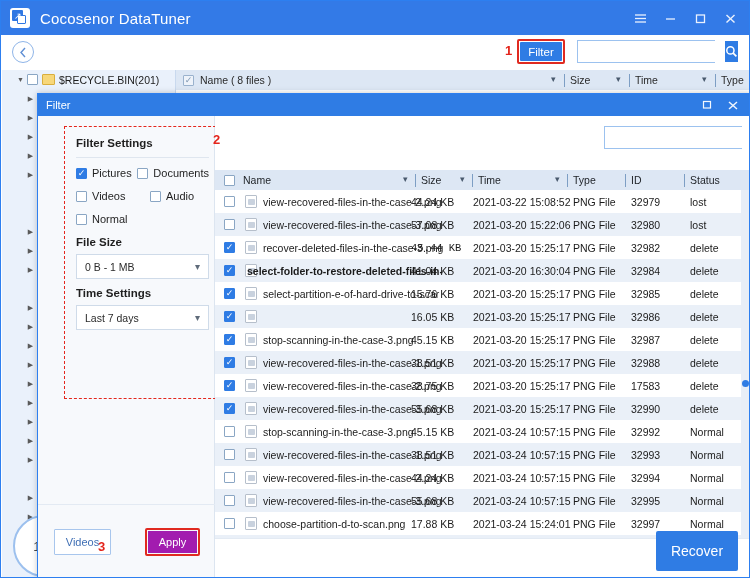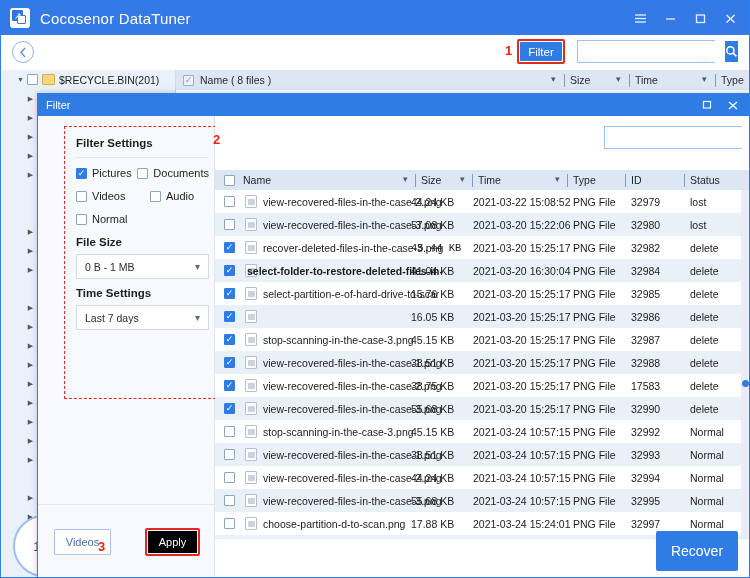--- a/index.html
+++ b/index.html
@@ -223,21 +223,21 @@
     border: 1px solid #a8c6ed; background: #fff; color: #3f6fb4;
     font-size: 11px; display: flex; align-items: center; justify-content: center;
     border-radius: 1px;
   }
   #step3 { position: absolute; left: 97px; top: 538px; }
   .apply-wrap {
     position: absolute; left: 107px; top: 23px; width: 55px; height: 28px;
     border: 2px solid #e02a20; padding: 1px; border-radius: 2px;
   }
   .apply-btn {
-    width: 100%; height: 100%; background: #000000; color: #fff;
+    width: 100%; height: 100%; background: #a21caf; color: #fff;
     font-size: 11px; display: flex; align-items: center; justify-content: center;
   }
 
   
   .dlg-right {
     position: absolute; left: 177px; top: 0; width: 537px; height: 464px;
     background: #fff;
   }
   .dlg-search {
     position: absolute; right: 10px; top: 10px; width: 138px; height: 23px;

